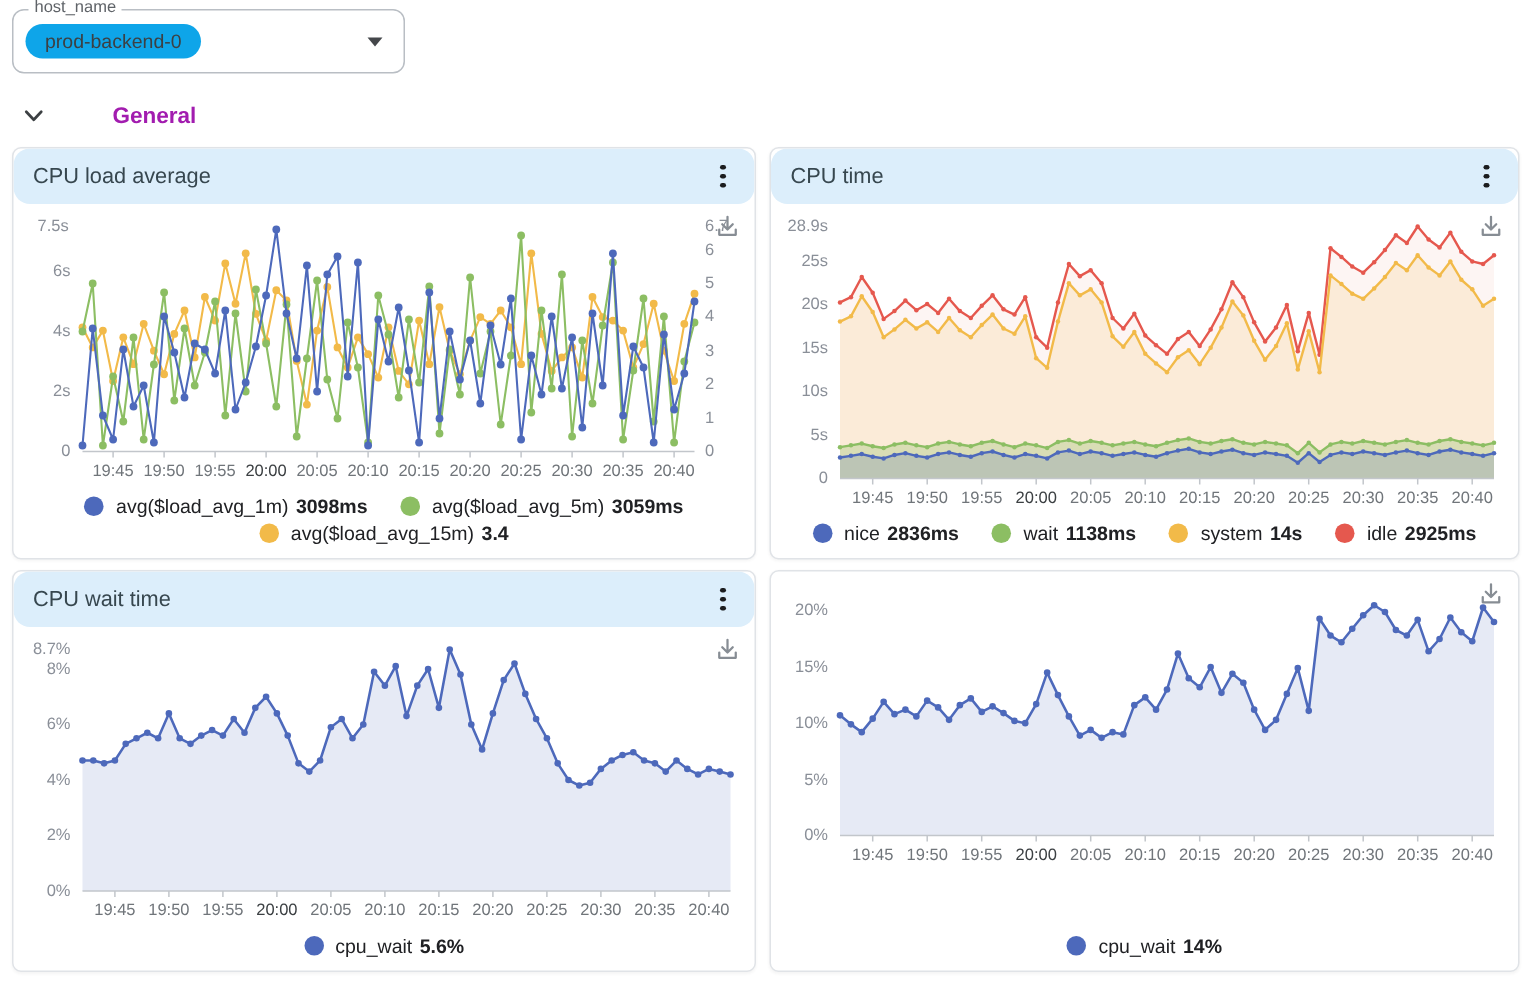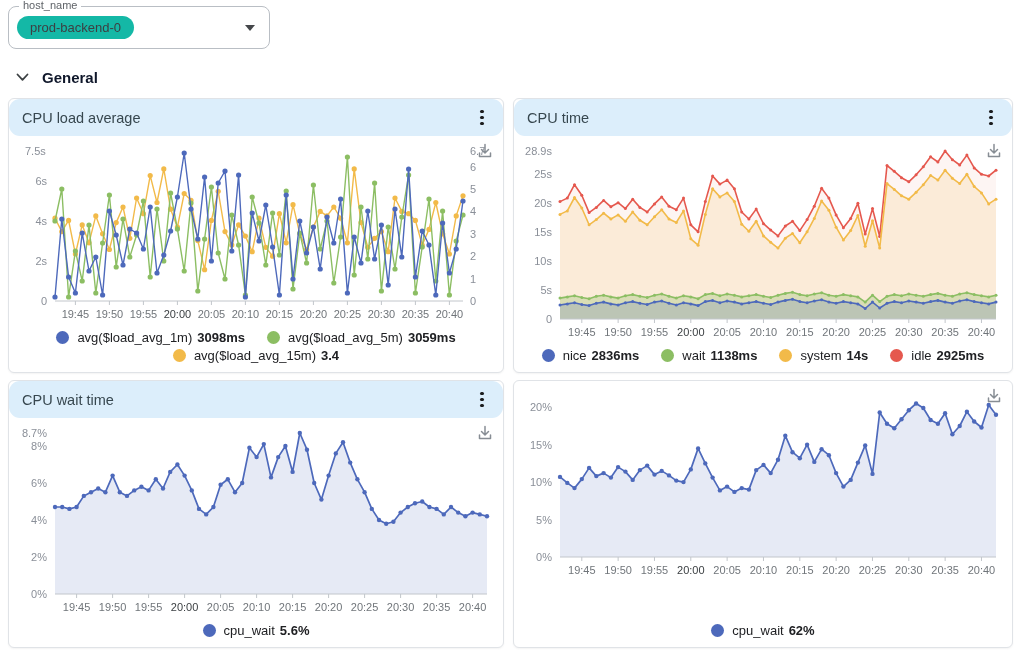--- a/index.html
+++ b/index.html
@@ -2,26 +2,26 @@
 <html><head>
 <meta charset="utf-8">
 <style>
   * { margin:0; padding:0; box-sizing:border-box; }
   html,body { width:1022px; height:657px; background:#ffffff; font-family:"Liberation Sans","DejaVu Sans",sans-serif; overflow:hidden; }
 
   
   .filter-box { margin:6px 0 0 8px; width:262px; height:43px; border:1px solid #b9bec4; border-radius:8px; position:relative; cursor:pointer; }
   .filter-label { position:absolute; top:-8px; left:10px; background:#fff; padding:0 4px; font-size:11px; color:#5f6368; }
   .filter-row { display:flex; align-items:center; justify-content:space-between; height:100%; padding:0 14px 0 8px; }
-  .chip { background:#14b8a6; border-radius:13px; padding:4px 13px; font-size:13px; color:#3c4043;text-align:right; }
+  .chip { background:#0ea5e9; border-radius:13px; padding:4px 13px; font-size:13px; color:#3c4043;text-align:right; }
   .caret { width:0; height:0; border-left:5px solid transparent; border-right:5px solid transparent; border-top:6px solid #44474a; }
 
   
   .section-head { display:flex; align-items:center; gap:13px; margin:20px 0 12px 16px; cursor:pointer; }
-  .section-title { font-size:15px; font-weight:700; color:#0f172a; }
+  .section-title { font-size:15px; font-weight:700; color:#a21caf;margin-left:33px; }
 
   
   .grid { display:grid; grid-template-columns:496px 500px; grid-template-rows:275px 268px; gap:7px 9px; margin:0 9px 0 8px; }
   .panel { border:1px solid #e0e3e7; border-radius:6px; background:#fff; display:flex; flex-direction:column; overflow:hidden; box-shadow:0 1px 2px rgba(60,64,67,.06); }
   .panel-head { height:37px; flex:0 0 37px; background:#dceefb; display:flex; align-items:center; justify-content:space-between; padding:0 10px 0 13px;border-radius:11px; }
   .panel-title { font-size:14.5px; color:#37474f; }
   .kebab { width:22px; height:24px; display:flex; flex-direction:column; align-items:center; justify-content:center; gap:2.6px; cursor:pointer; background:none; border:none; }
   .kebab i { width:3.4px; height:3.4px; border-radius:50%; background:#1c1d1f; }
   .plot { position:relative; flex:1 1 auto; }
   .dl-icon { position:absolute; top:6px; right:9px; cursor:pointer; }
@@ -854,17 +854,17 @@
         <span class="tick-y" style="left: 0px; width: 38px; text-align: right; top: 20.2326px;">20%</span>
         <span class="tick-y" style="left: 0px; width: 38px; text-align: right; top: 57.6744px;">15%</span>
         <span class="tick-y" style="left: 0px; width: 38px; text-align: right; top: 95.1163px;">10%</span>
         <span class="tick-y" style="left: 0px; width: 38px; text-align: right; top: 132.558px;">5%</span>
         <span class="tick-y" style="left: 0px; width: 38px; text-align: right; top: 170px;">0%</span>
       </div>
     <div class="legend">
         <span class="legend-item">
           <span class="legend-dot" style="background: rgb(77, 105, 187);"></span>
           <span>cpu_wait</span>
-          <span class="legend-val">62%</span>
+          <span class="legend-val">14%</span>
         </span>
       </div>
   </div>
 </div>
 
 </body></html>

